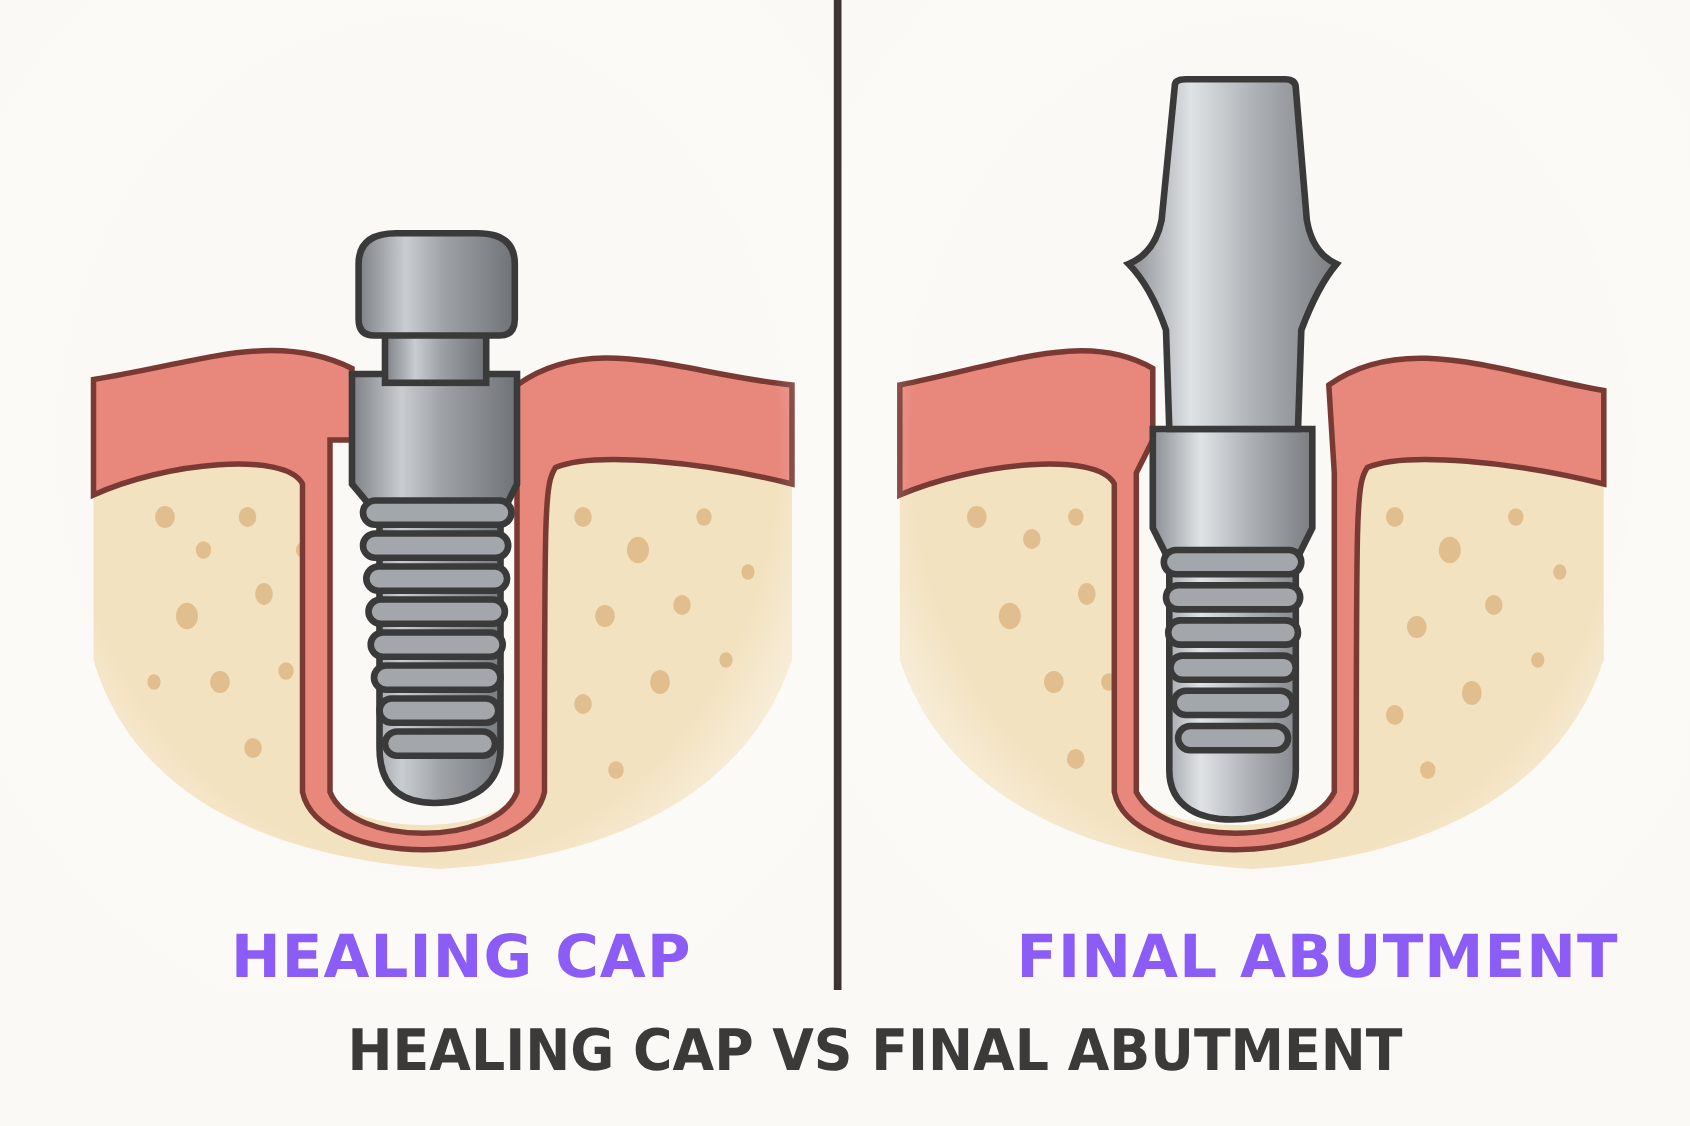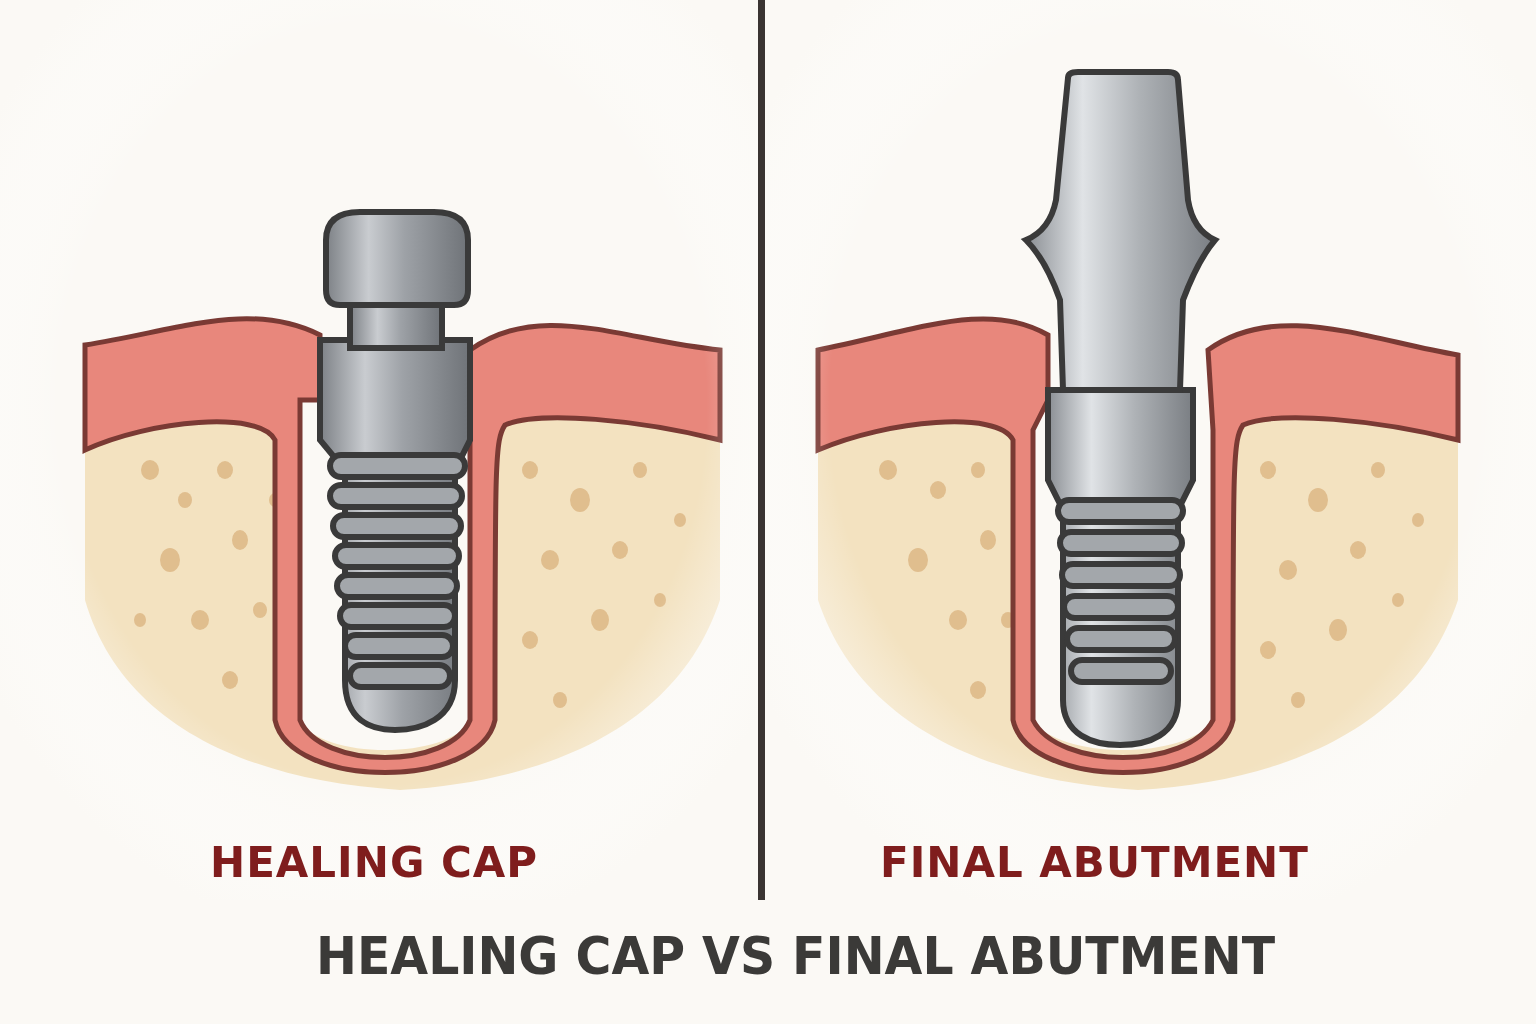--- a/index.html
+++ b/index.html
@@ -2,23 +2,23 @@
 <html><head>
 <meta charset="utf-8">
 <style>
   html,body{margin:0;padding:0;}
   body{width:1536px;height:1024px;background:#fbf9f5;position:relative;overflow:hidden;font-family:"DejaVu Sans","Liberation Sans",sans-serif;}
   .panel{position:absolute;top:0;width:768px;height:900px;}
   .panel.left{left:0;}
   .panel.right{left:768px;}
   .panel svg{position:absolute;left:0;top:0;}
   .divider{position:absolute;left:758px;top:0;width:7px;height:900px;background:#3a3432;}
-  .label{position:absolute;top:838px;font-size:42px;font-weight:bold;color:#7f1d1d;letter-spacing:1px;white-space:nowrap;}
+  .label{position:absolute;top:838px;font-size:54px;font-weight:bold;color:#8b5cf6;letter-spacing:1px;white-space:nowrap;}
   .label.left{left:210px;}
-  .label.right{left:880px;}
+  .label.right{left:924px;}
   .title{position:absolute;top:926px;left:316px;font-size:52px;font-weight:bold;color:#3b3a38;letter-spacing:0px;white-space:nowrap;transform:scaleX(0.94);transform-origin:left;}
 </style>
 </head>
 <body>
 
 <div class="panel left">
   <svg width="768" height="900" viewBox="0 0 768 900">
     <defs>
       <radialGradient id="fadeL" cx="50%" cy="45%" r="60%">
         <stop offset="70%" stop-color="#fff" stop-opacity="0"></stop>

